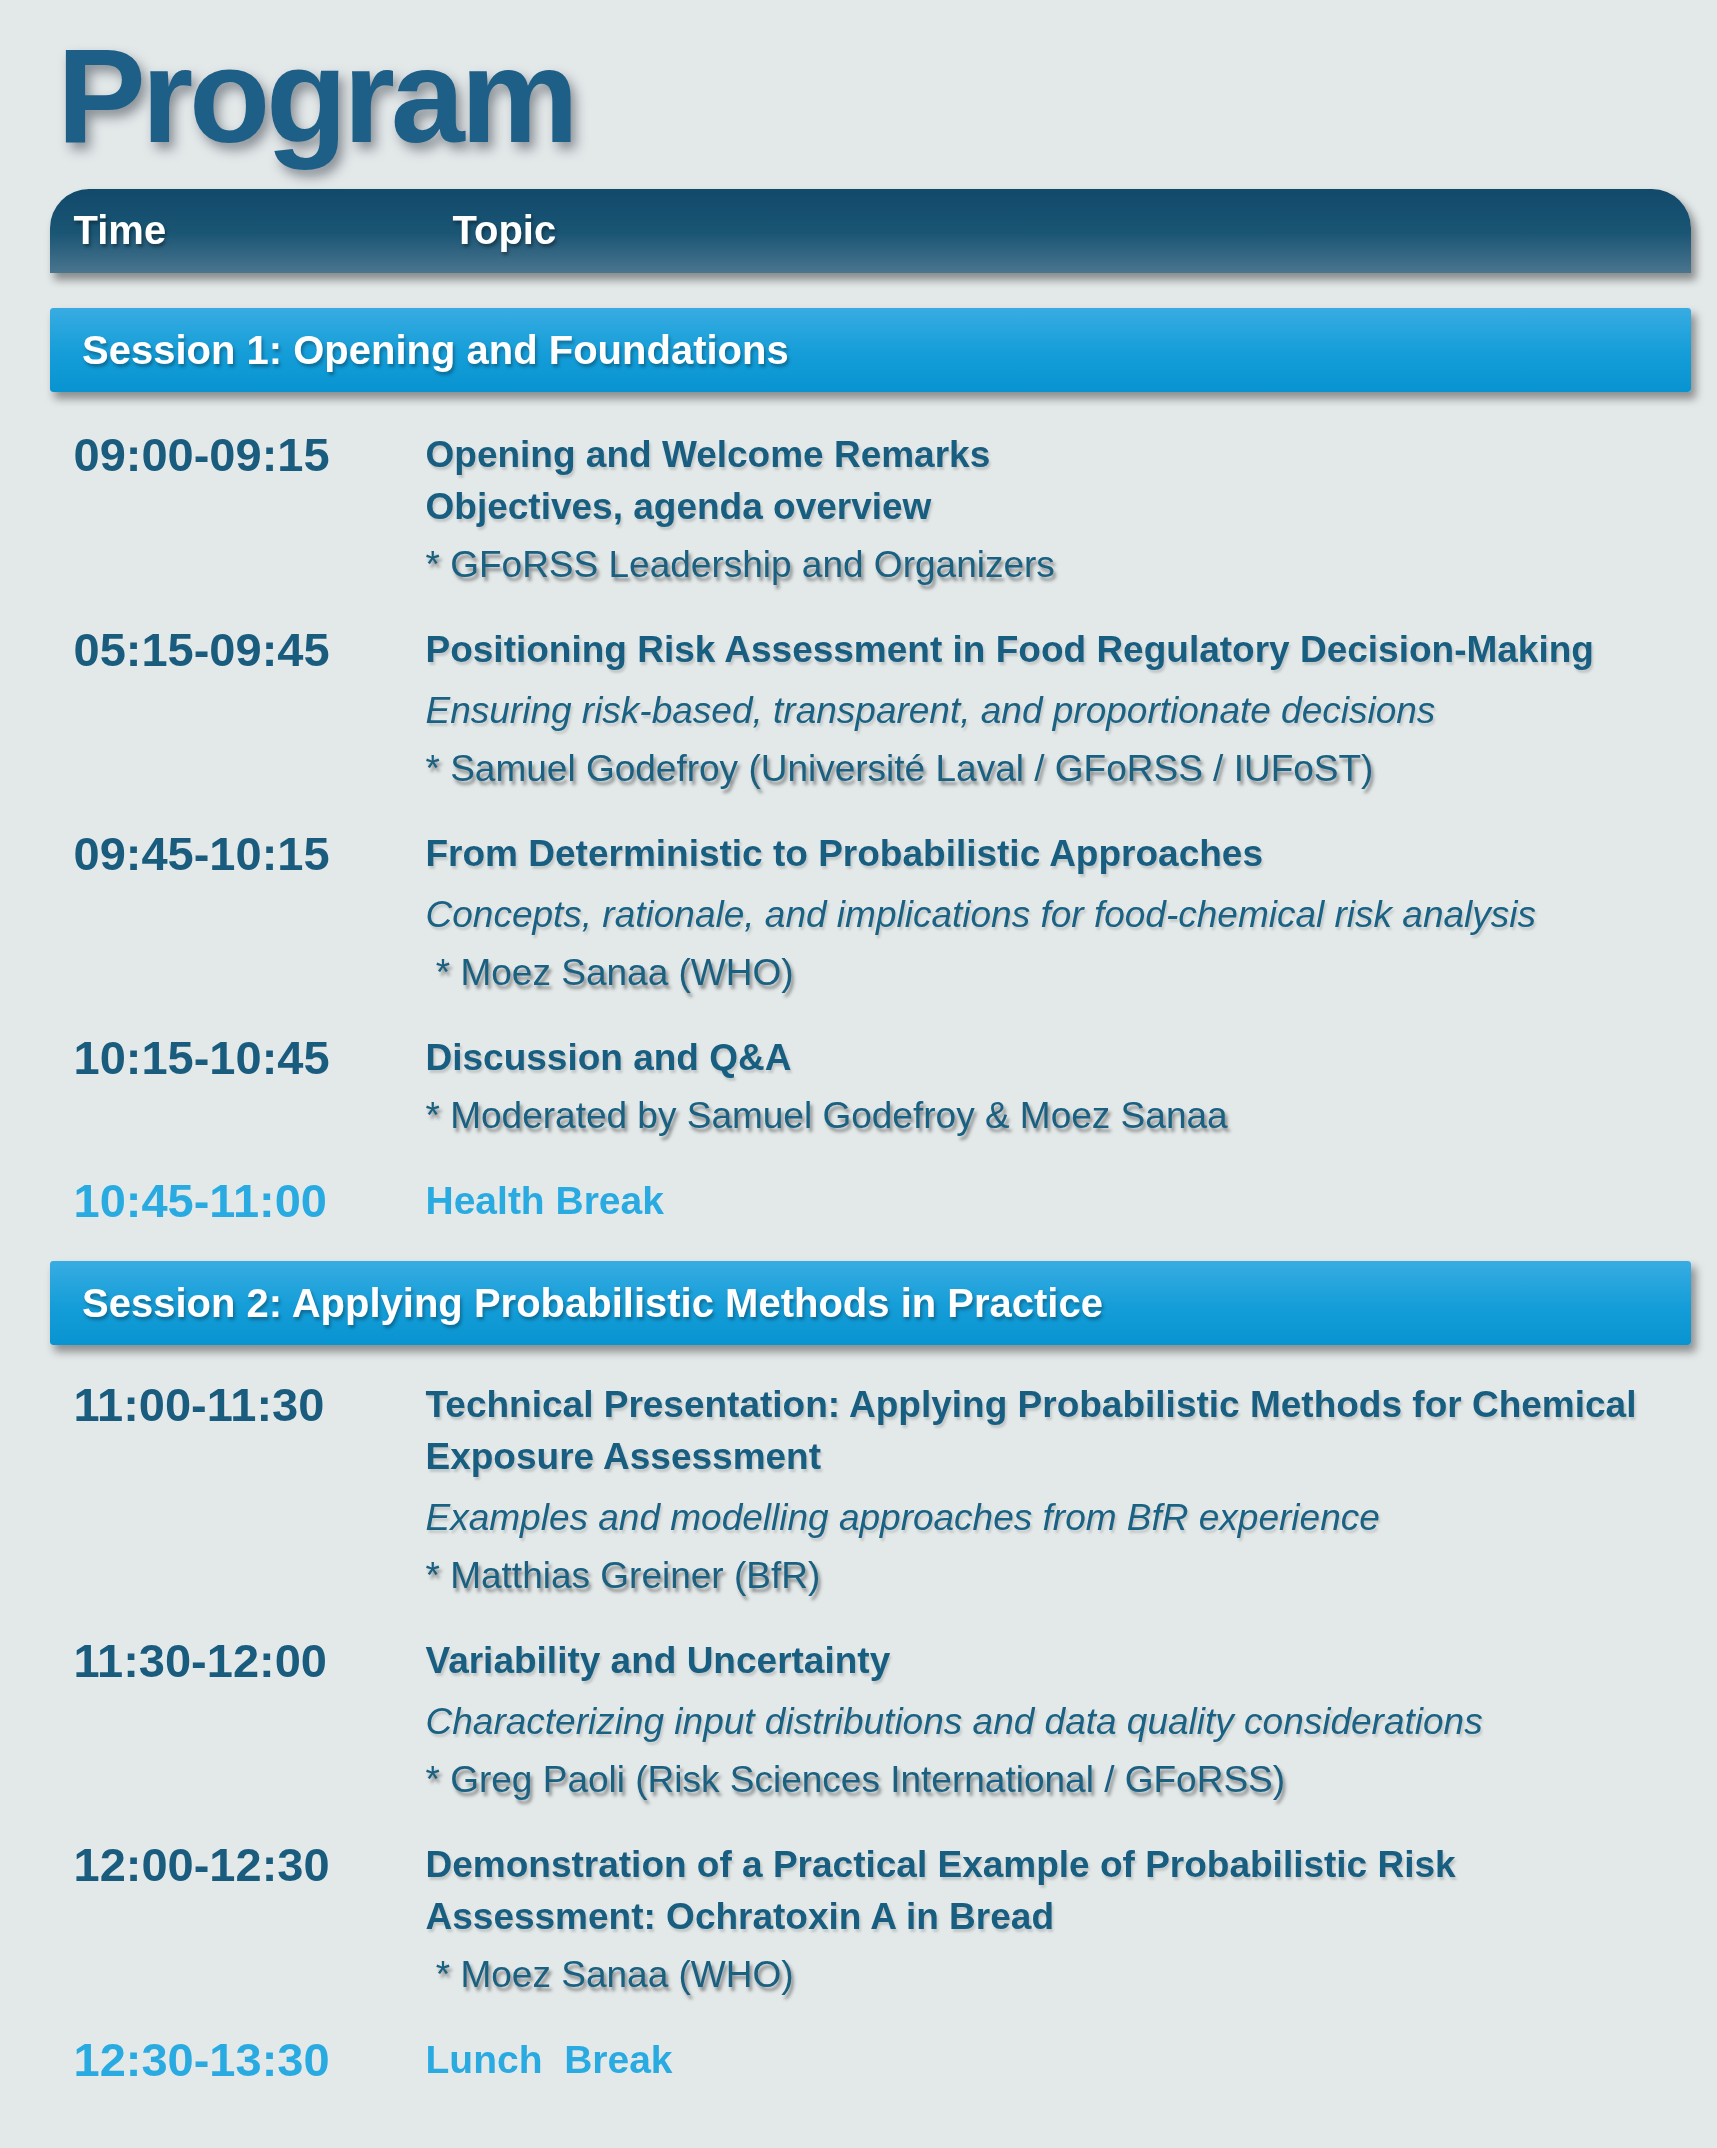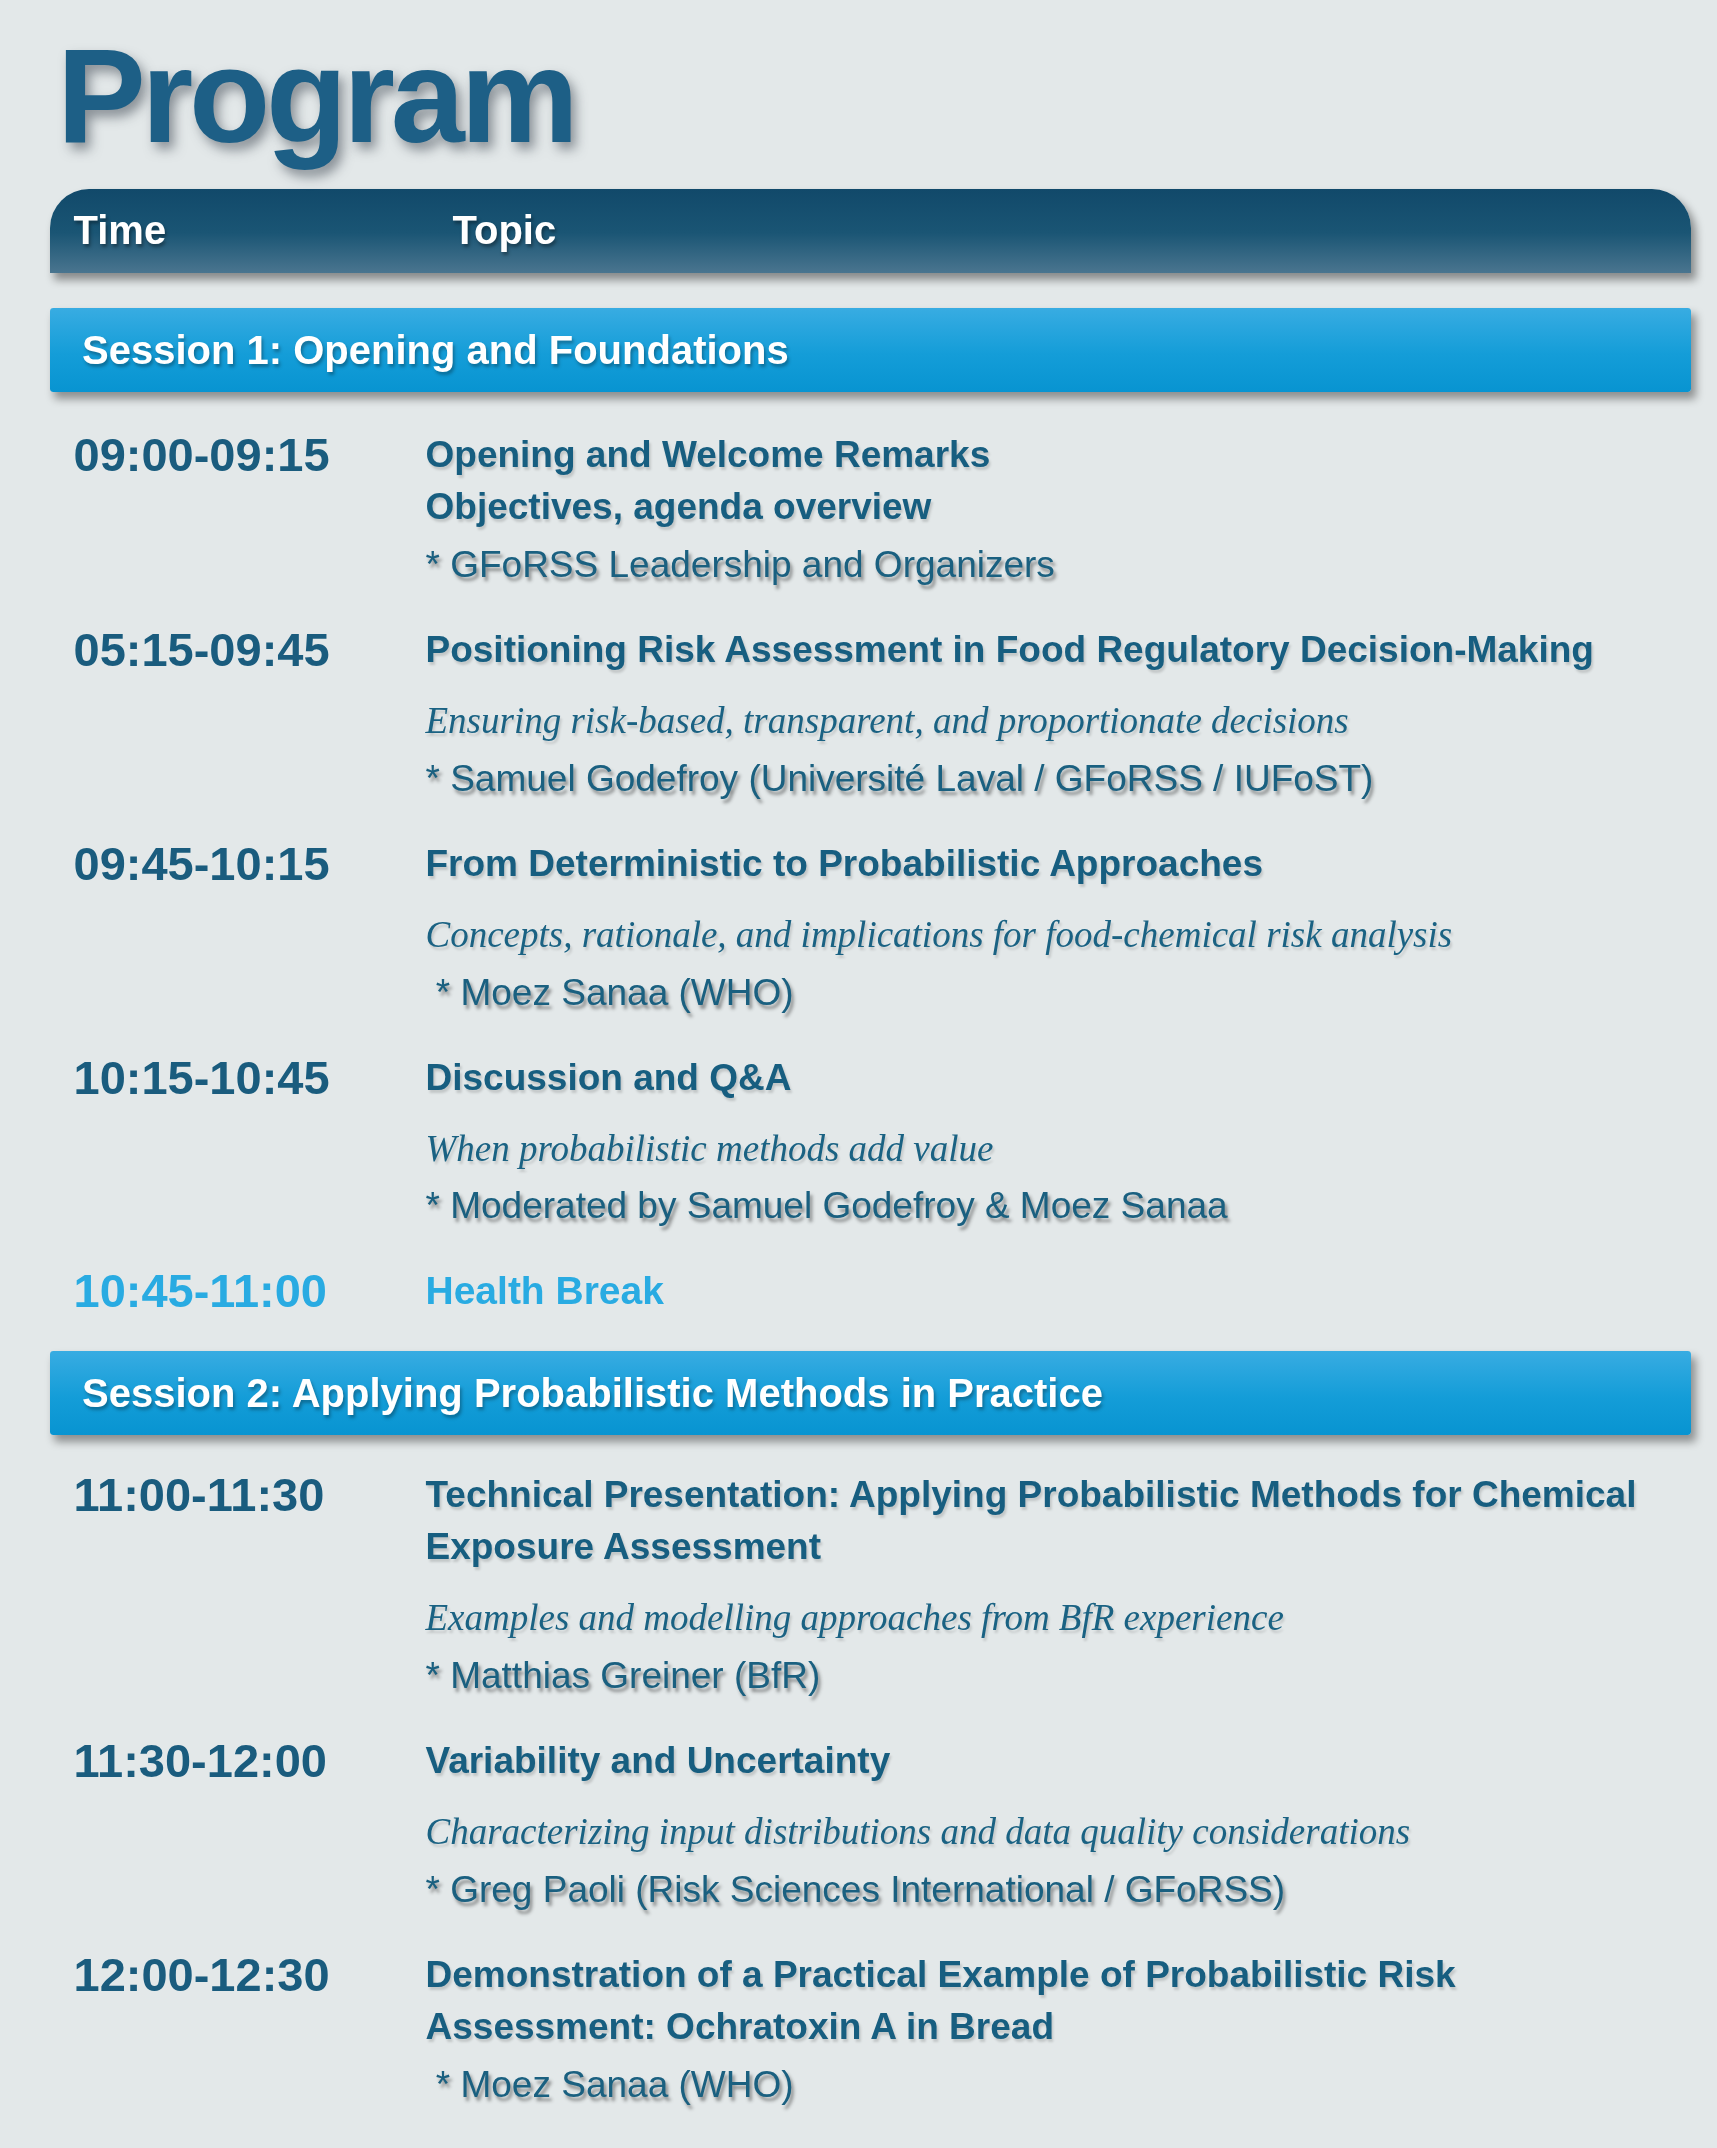--- a/index.html
+++ b/index.html
@@ -85,23 +85,22 @@
     font-weight: bold;
     color: #175e80;
     line-height: 52px;
     text-shadow: 1.7px 2.5px 2.5px rgba(0,0,0,0.15);
   }
   .topic-subtitle {
     font-size: 37px;
     font-style: italic;
     color: #1a6283;
     line-height: 51px;
-    margin-top: 19px;
+    margin-top: 9px;
     text-shadow: 1.7px 2.5px 2.5px rgba(0,0,0,0.14);
-    font-family: Liberation Serif, serif;
   }
   .topic-speaker {
     font-size: 37px;
     color: #1a6080;
     line-height: 51px;
     margin-top: 6.7px;
     white-space: pre-wrap;
     text-shadow: 2.5px 4.2px 3.4px rgba(30,30,30,0.45);
   }
   .row.break-row { margin-bottom: 34px; }
@@ -154,21 +153,20 @@
         <div class="topic-title">From Deterministic to Probabilistic Approaches</div>
         <div class="topic-subtitle">Concepts, rationale, and implications for food-chemical risk analysis</div>
         <div class="topic-speaker"> * Moez Sanaa (WHO)</div>
       </div>
     </div>
 
     <div class="row">
       <div class="row-time">10:15-10:45</div>
       <div class="row-topic">
         <div class="topic-title">Discussion and Q&amp;A</div>
-        <div class="topic-subtitle">When probabilistic methods add value</div>
         <div class="topic-speaker">* Moderated by Samuel Godefroy &amp; Moez Sanaa</div>
       </div>
     </div>
 
     <div class="row break-row">
       <div class="row-time break-time">10:45-11:00</div>
       <div class="row-topic">
         <div class="break-label">Health Break</div>
       </div>
     </div>

